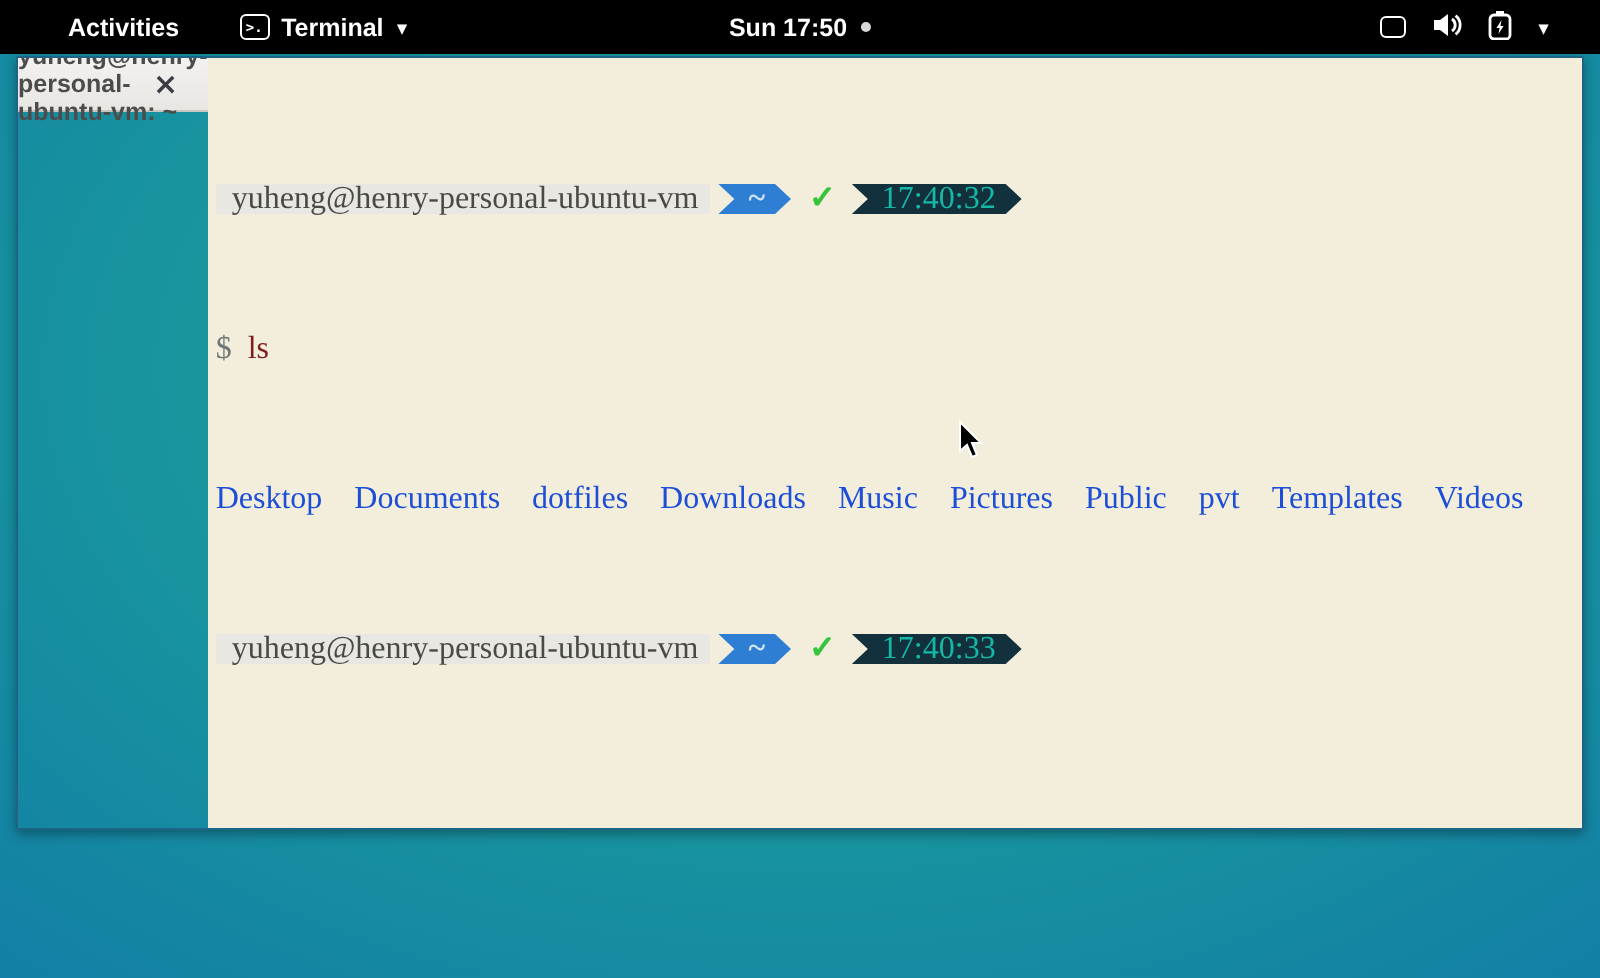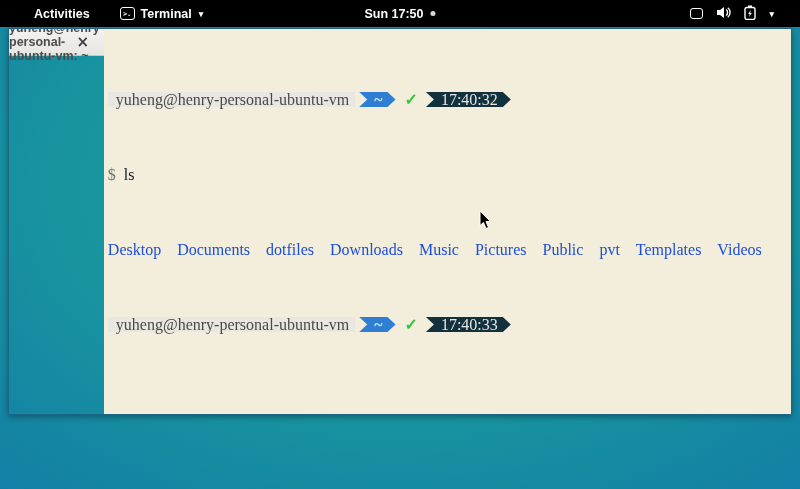--- a/index.html
+++ b/index.html
@@ -72,24 +72,24 @@
     background:#e9e7e2; color:#4a4a44; padding:0 6px 0 8px; height:15px;
     display:inline-flex; align-items:center;
   }
   .pl {
     height:15px; display:inline-flex; align-items:center;
     padding:0 13px 0 15px; margin-left:4px;
     clip-path:polygon(0 0, calc(100% - 8px) 0, 100% 50%, calc(100% - 8px) 100%, 0 100%, 8px 50%);
   }
   .seg-cwd { background:#2e7fd4; color:#cfe2f6; font-weight:bold; }
   .seg-check { color:#35c43a; font-weight:bold; margin-left:7px; background:transparent; padding:0 2px; clip-path:none; }
-  .seg-time { background:#12313c; color:#e5e5e5; margin-left:6px; }
+  .seg-time { background:#12313c; color:#14b8a6; margin-left:6px; }
 
   .prompt-char { color:#6e7876; }
-  .cmd { color:#0f172a; margin-left:1ch; }
+  .cmd { color:#7f1d1d; margin-left:1ch; }
   .dir { color:#1d4ed8; margin-right:2ch; }
   .dir:last-child { margin-right:0;margin-left:48px; }
 
   
   .mouse { position:absolute; left:479px; top:210px; pointer-events:none; }
 </style>
 </head>
 <body>
 
 <div class="topbar">

